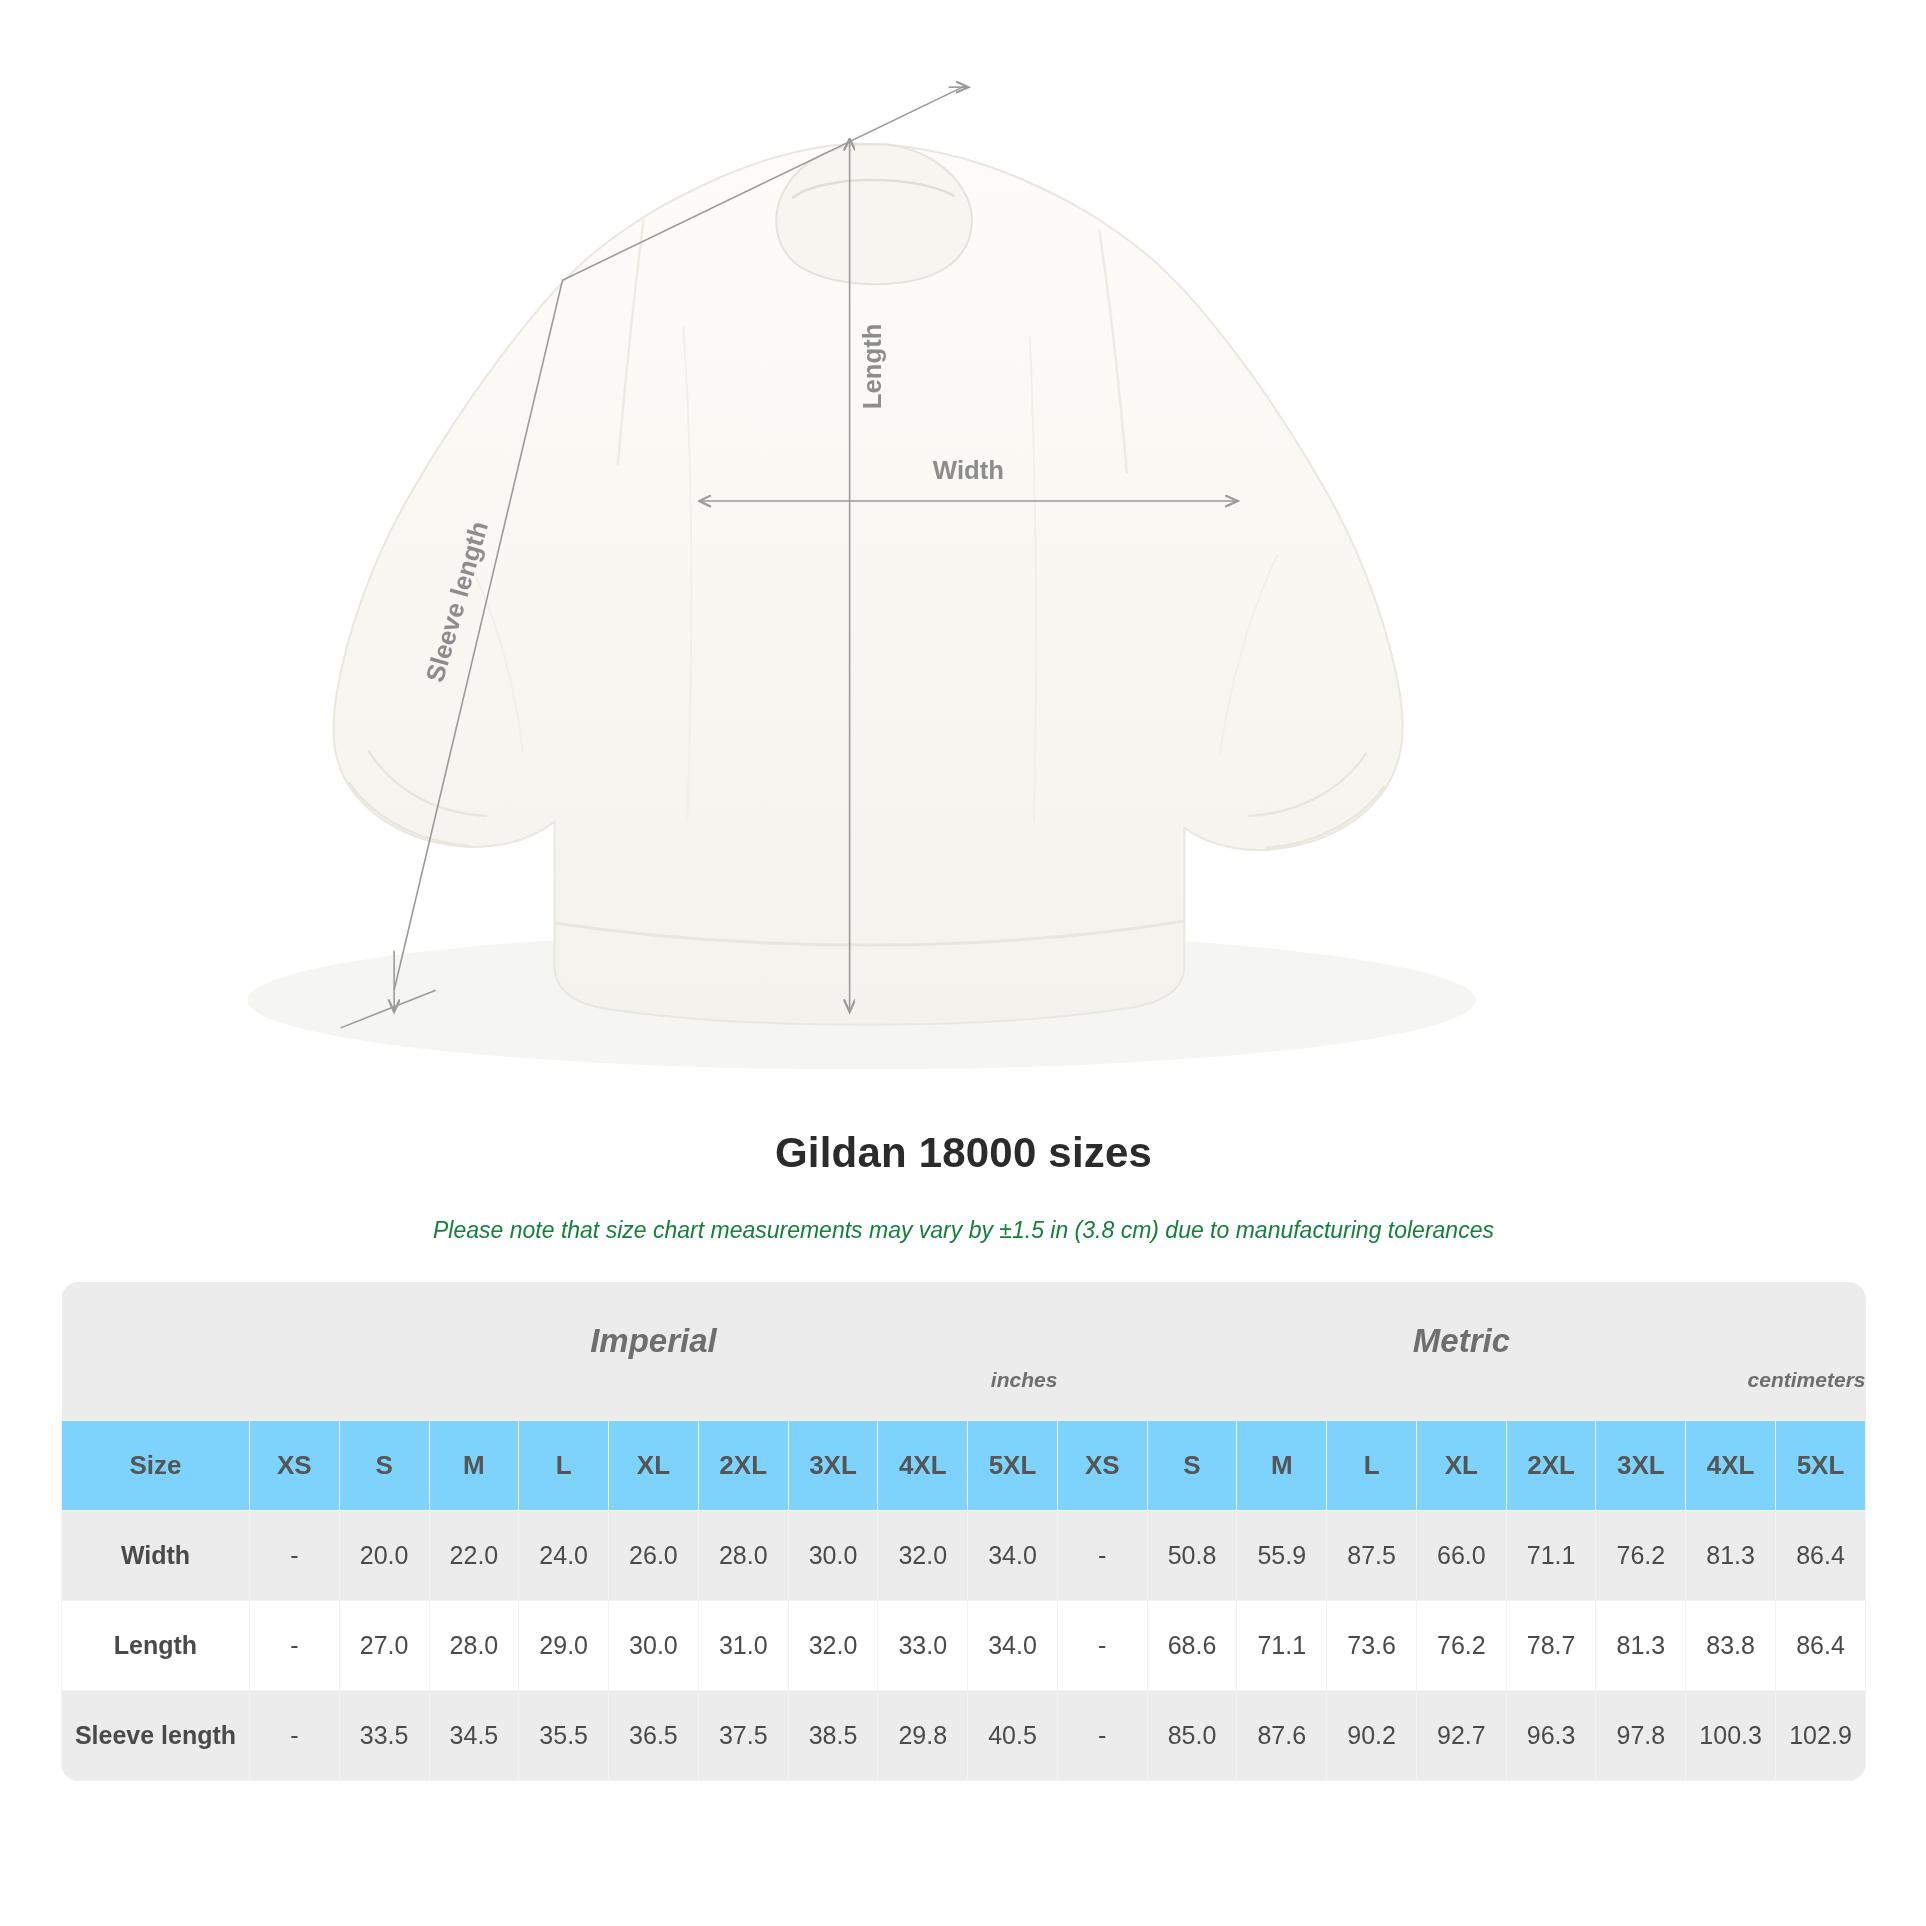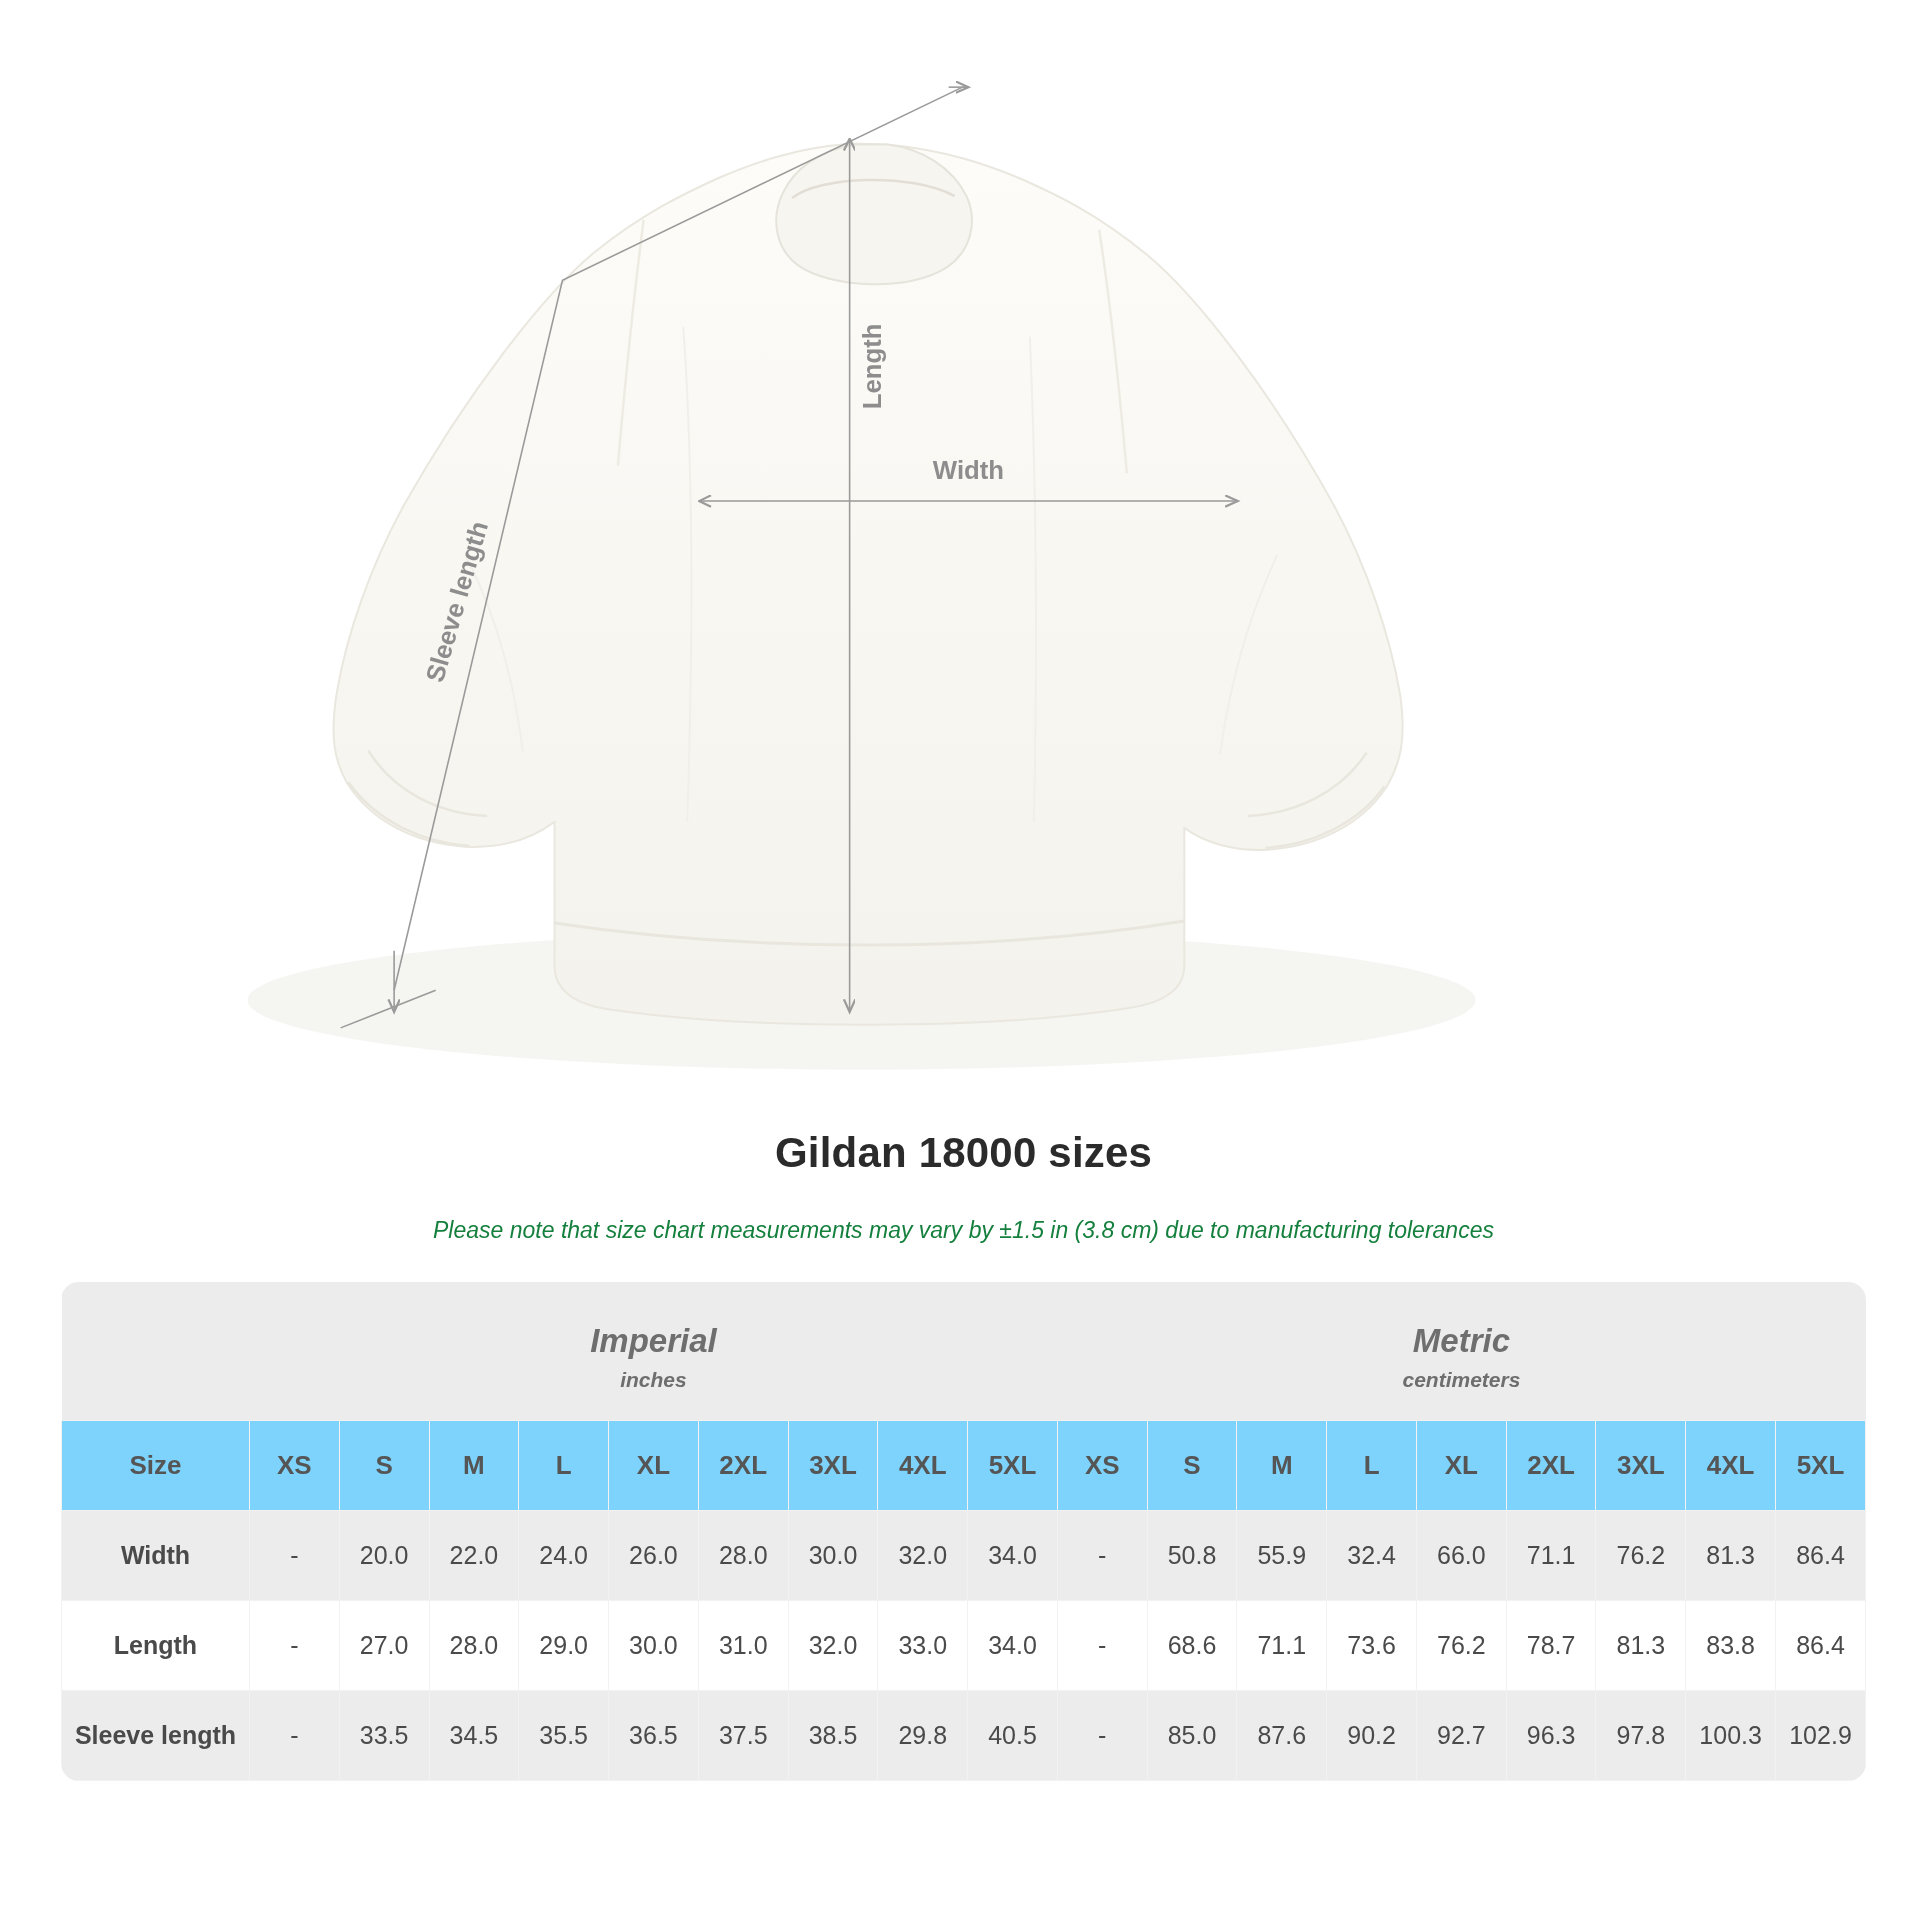--- a/index.html
+++ b/index.html
@@ -77,20 +77,21 @@
     font-size: 33px;
     font-style: italic;
     font-weight: bold;
     color: #6e6e6e;
   }
   .unit-sub {
     font-size: 21px;
     font-style: italic;
     color: #6e6e6e;
     margin-top: 8px;
+    text-align: right;
   }
   table.size-table th,
   table.size-table td {
     border: 1px solid #f2f2f2;
     text-align: center;
     font-size: 25px;
     color: #4a4a4a;
     height: 87px;
   }
   tr.head-row th {
@@ -276,21 +277,21 @@
             <td>22.0</td>
             <td>24.0</td>
             <td>26.0</td>
             <td>28.0</td>
             <td>30.0</td>
             <td>32.0</td>
             <td>34.0</td>
             <td>-</td>
             <td>50.8</td>
             <td>55.9</td>
-            <td>32.4</td>
+            <td>87.5</td>
             <td>66.0</td>
             <td>71.1</td>
             <td>76.2</td>
             <td>81.3</td>
             <td>86.4</td>
           </tr>
           <tr class="row-odd">
             <th class="row-label">Length</th>
             <td>-</td>
             <td>27.0</td>

